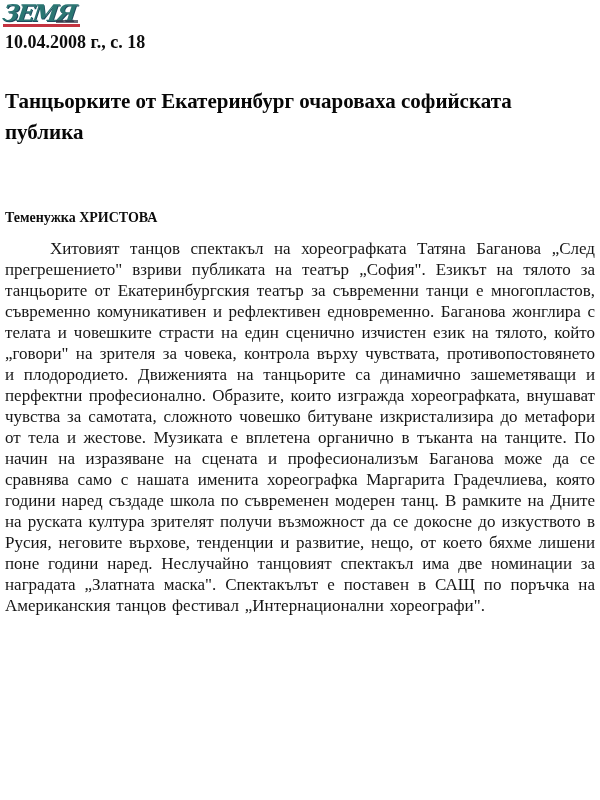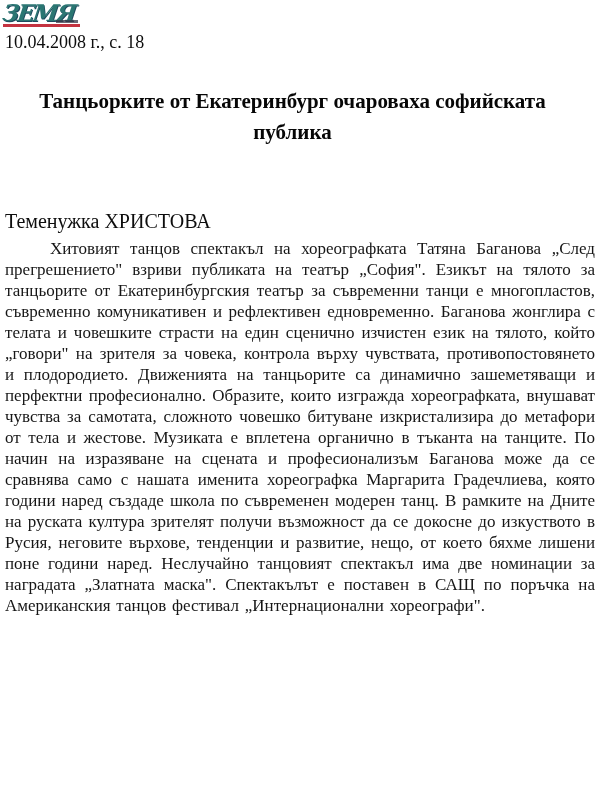--- a/index.html
+++ b/index.html
@@ -53,44 +53,43 @@
     height: 3px;
     background: #3a3a4a;
     opacity: 0.75;
   }
   
   .dateline {
     position: absolute;
     left: 5px;
     top: 32px;
     font-size: 18px;
-    font-weight: normal;
+    font-weight: bold;
     color: #0d0d0d;
     white-space: nowrap;
   }
   
   .headline {
     position: absolute;
     left: 5px;
     top: 86px;
     width: 575px;
     margin: 0;
     font-size: 21px;
     font-weight: bold;
     line-height: 31px;
     color: #070707;
-    text-align: center;
   }
   
   .author {
     position: absolute;
     left: 5px;
     top: 210px;
-    font-size: 20px;
-    font-weight: normal;
+    font-size: 14px;
+    font-weight: bold;
     color: #0d0d0d;
     white-space: nowrap;
   }
   
   .article-body {
     position: absolute;
     left: 5px;
     top: 238px;
     width: 590px;
     margin: 0;

